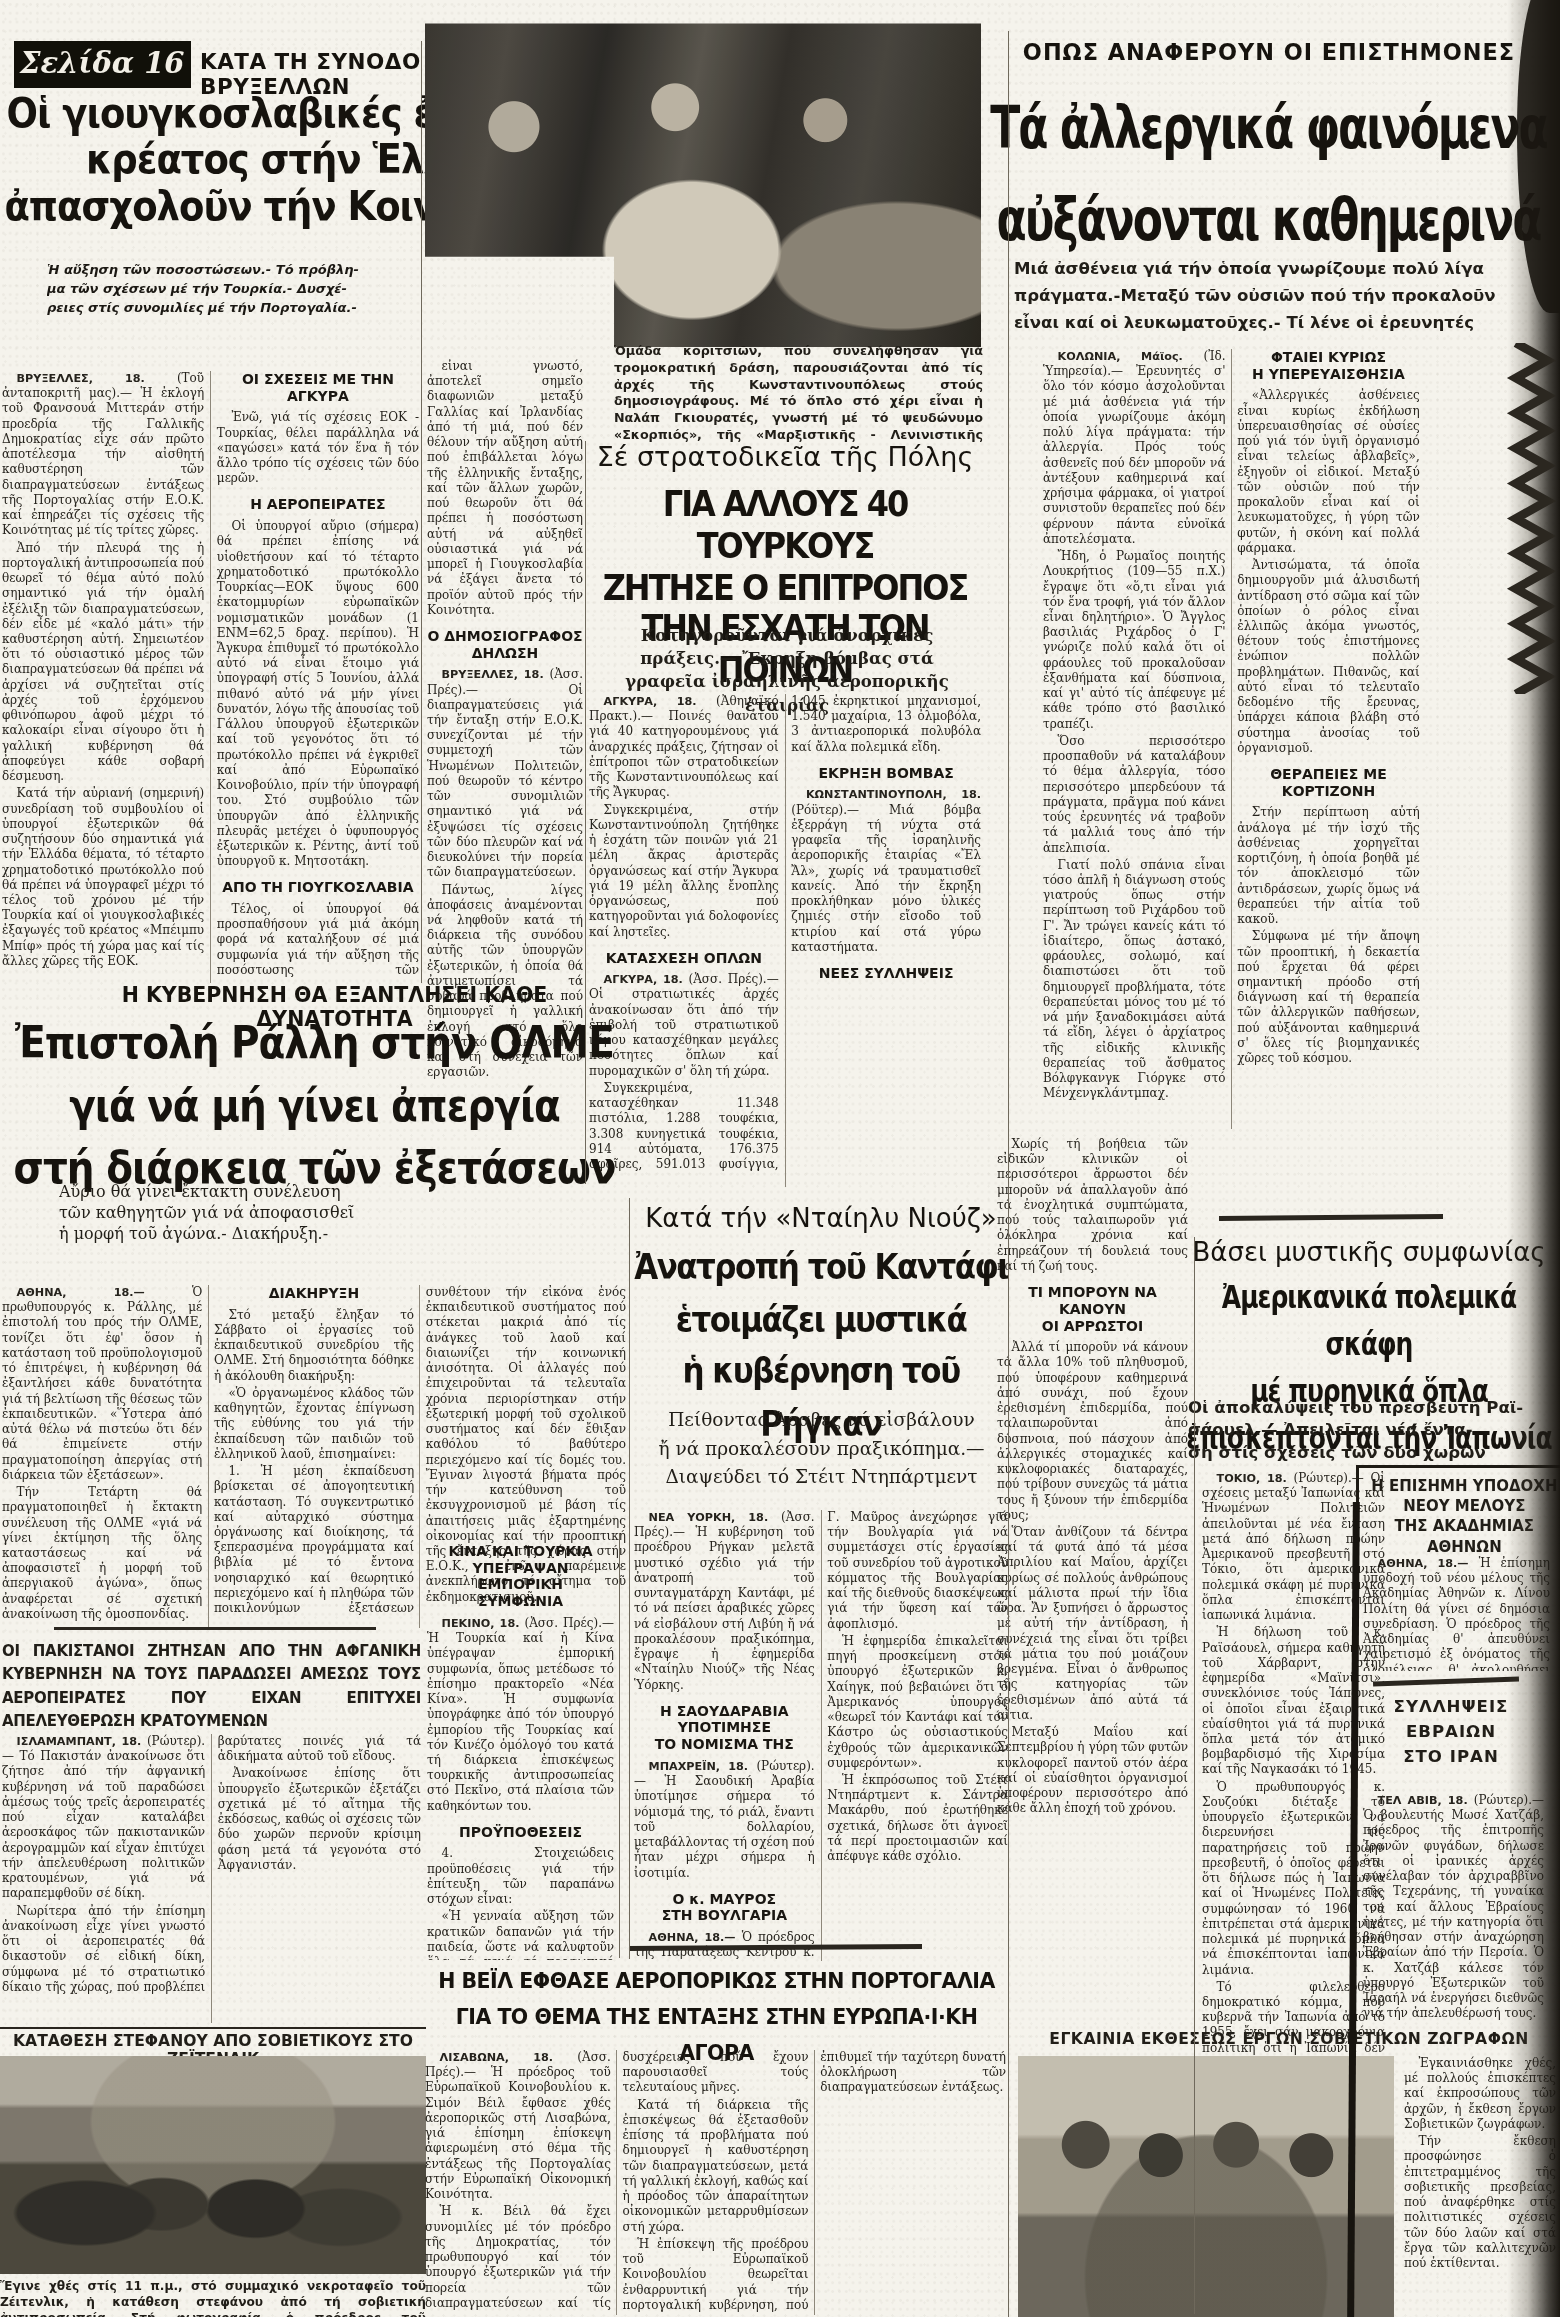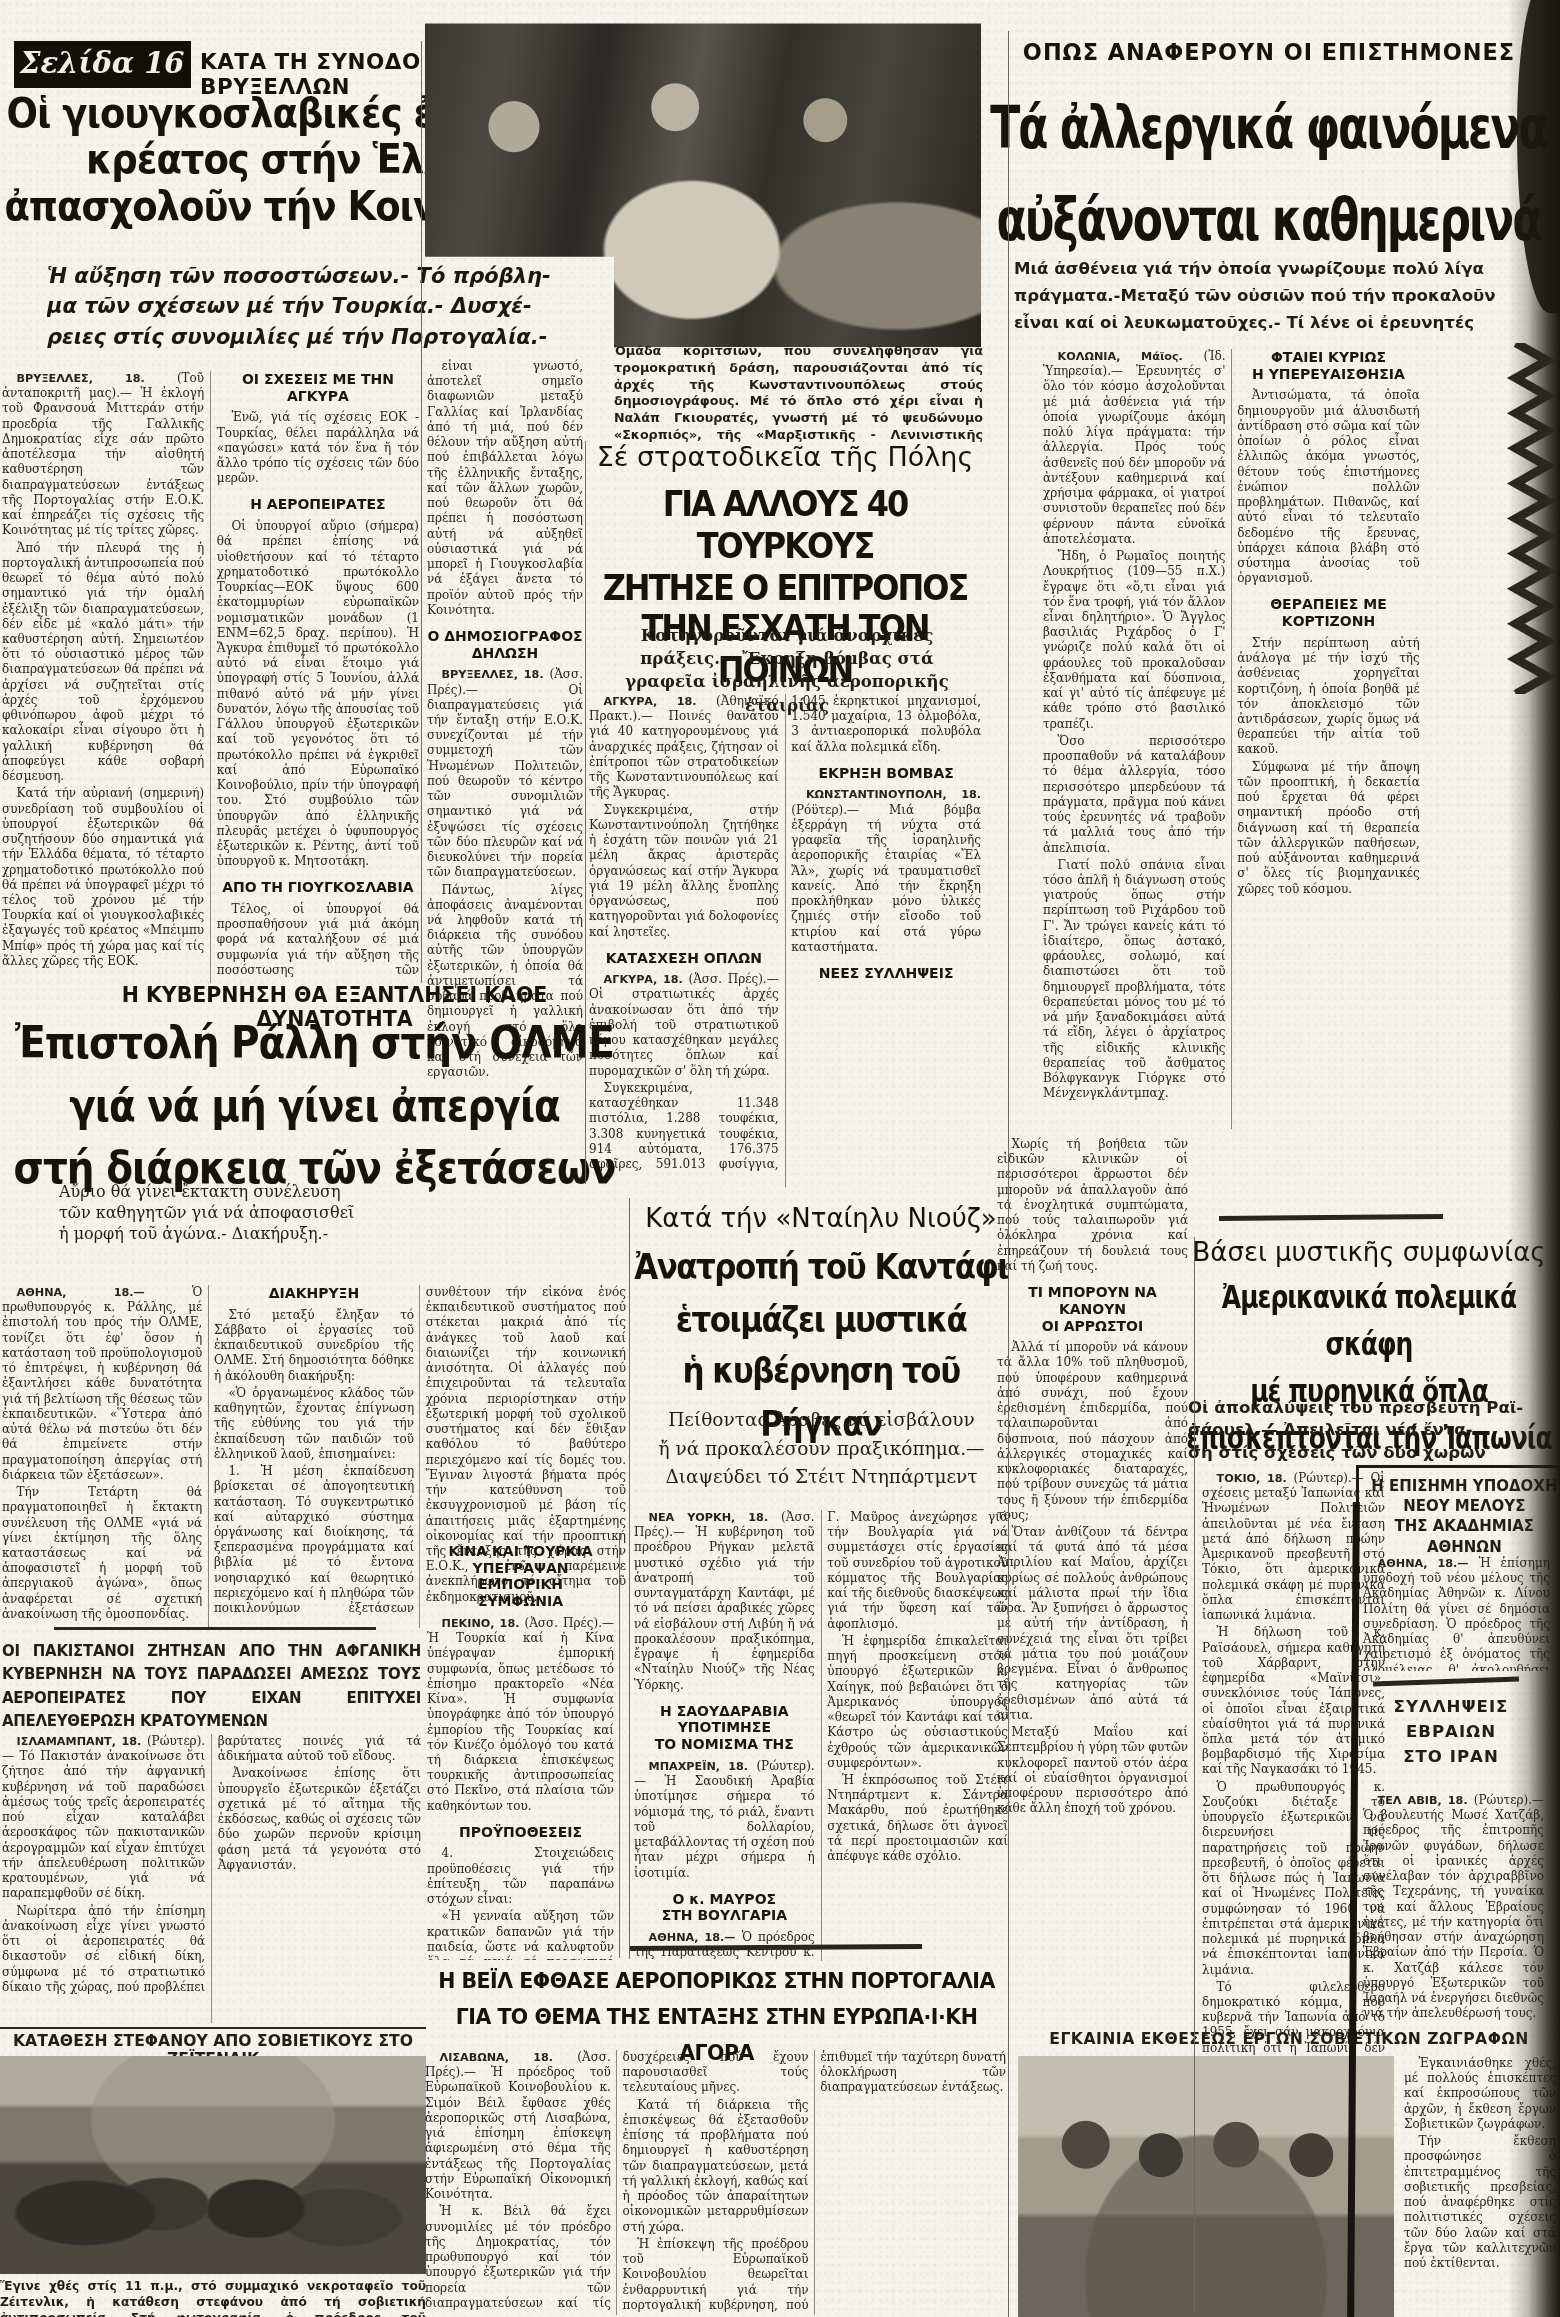--- a/index.html
+++ b/index.html
@@ -33,21 +33,21 @@
 <body>
 
 <div class="page">
 
   <div class="abs badge" style="left:13.7px;top:41px;width:177px;height:47px;font-size:29px;line-height:45px;">Σελίδα 16</div>
   <div class="abs kicker" style="left:200px;top:49px;width:434px;font-weight:bold;font-size:21.5px;letter-spacing:0.5px;text-align:left;">ΚΑΤΑ ΤΗ ΣΥΝΟΔΟ ΤΩΝ ΒΡΥΞΕΛΛΩΝ</div>
 
   <div class="abs headline" style="left:0px;top:90px;width:605px;font-size:37px;line-height:1.12;letter-spacing:-1px;transform:scaleY(1.12);transform-origin:top;">Οἱ γιουγκοσλαβικές ἐξαγωγές
 κρέατος στήν Ἑλλάδα
 ἀπασχολοῦν τήν Κοινή Ἀγορά</div>
-  <div class="abs subhead" style="left:47px;top:261px;width:561px;font-family:'DejaVu Sans',sans-serif;font-weight:bold;font-style:italic;font-size:21px;line-height:1.45;">Ἡ αὔξηση τῶν ποσοστώσεων.- Τό πρόβλη-
+  <div class="abs subhead" style="left:47px;top:261px;width:561px;font-family:'DejaVu Sans',sans-serif;font-weight:bold;font-style:italic;font-size:13px;line-height:1.45;">Ἡ αὔξηση τῶν ποσοστώσεων.- Τό πρόβλη-
 μα τῶν σχέσεων μέ τήν Τουρκία.- Δυσχέ-
 ρειες στίς συνομιλίες μέ τήν Πορτογαλία.-</div>
   <div class="abs cols2" style="left:2px;top:371px;width:417px;height:612px;">
       <p class="bp"><b>ΒΡΥΞΕΛΛΕΣ, 18. </b>(Τοῦ ἀνταποκριτῆ μας).— Ἡ ἐκλογή τοῦ Φρανσουά Μιττεράν στήν προεδρία τῆς Γαλλικῆς Δημοκρατίας εἶχε σάν πρῶτο ἀποτέλεσμα τήν αἰσθητή καθυστέρηση τῶν διαπραγματεύσεων ἐντάξεως τῆς Πορτογαλίας στήν Ε.Ο.Κ. καί ἐπηρεάζει τίς σχέσεις τῆς Κοινότητας μέ τίς τρίτες χῶρες.</p>
       <p class="bp">Ἀπό τήν πλευρά της ἡ πορτογαλική ἀντιπροσωπεία πού θεωρεῖ τό θέμα αὐτό πολύ σημαντικό γιά τήν ὁμαλή ἐξέλιξη τῶν διαπραγματεύσεων, δέν εἶδε μέ «καλό μάτι» τήν καθυστέρηση αὐτή. Σημειωτέον ὅτι τό οὐσιαστικό μέρος τῶν διαπραγματεύσεων θά πρέπει νά ἀρχίσει νά συζητεῖται στίς ἀρχές τοῦ ἐρχόμενου φθινόπωρου ἀφοῦ μέχρι τό καλοκαίρι εἶναι σίγουρο ὅτι ἡ γαλλική κυβέρνηση θά ἀποφεύγει κάθε σοβαρή δέσμευση.</p>
       <p class="bp">Κατά τήν αὐριανή (σημερινή) συνεδρίαση τοῦ συμβουλίου οἱ ὑπουργοί ἐξωτερικῶν θά συζητήσουν δύο σημαντικά γιά τήν Ἑλλάδα θέματα, τό τέταρτο χρηματοδοτικό πρωτόκολλο πού θά πρέπει νά ὑπογραφεῖ μέχρι τό τέλος τοῦ χρόνου μέ τήν Τουρκία καί οἱ γιουγκοσλαβικές ἐξαγωγές τοῦ κρέατος «Μπέιμπυ Μπίφ» πρός τή χώρα μας καί τίς ἄλλες χῶρες τῆς ΕΟΚ.</p>
       <div class="xh">ΟΙ ΣΧΕΣΕΙΣ ΜΕ ΤΗΝ ΑΓΚΥΡΑ</div>
       <p class="bp">Ἐνῶ, γιά τίς σχέσεις ΕΟΚ - Τουρκίας, θέλει παράλληλα νά «παγώσει» κατά τόν ἕνα ἤ τόν ἄλλο τρόπο τίς σχέσεις τῶν δύο μερῶν.</p>
       <div class="xh">Η ΑΕΡΟΠΕΙΡΑΤΕΣ</div>
       <p class="bp">Οἱ ὑπουργοί αὔριο (σήμερα) θά πρέπει ἐπίσης νά υἱοθετήσουν καί τό τέταρτο χρηματοδοτικό πρωτόκολλο Τουρκίας—ΕΟΚ ὕψους 600 ἑκατομμυρίων εὐρωπαϊκῶν νομισματικῶν μονάδων (1 ΕΝΜ=62,5 δραχ. περίπου). Ἡ Ἄγκυρα ἐπιθυμεῖ τό πρωτόκολλο αὐτό νά εἶναι ἕτοιμο γιά ὑπογραφή στίς 5 Ἰουνίου, ἀλλά πιθανό αὐτό νά μήν γίνει δυνατόν, λόγω τῆς ἀπουσίας τοῦ Γάλλου ὑπουργοῦ ἐξωτερικῶν καί τοῦ γεγονότος ὅτι τό πρωτόκολλο πρέπει νά ἐγκριθεῖ καί ἀπό Εὐρωπαϊκό Κοινοβούλιο, πρίν τήν ὑπογραφή του. Στό συμβούλιο τῶν ὑπουργῶν ἀπό ἑλληνικῆς πλευρᾶς μετέχει ὁ ὑφυπουργός ἐξωτερικῶν κ. Ρέντης, ἀντί τοῦ ὑπουργοῦ κ. Μητσοτάκη.</p>
@@ -96,20 +96,21 @@
   <div class="abs" style="left:1014px;top:256px;width:512px;font-family:'DejaVu Sans',sans-serif;font-weight:bold;font-size:16.6px;line-height:1.62;white-space:pre-line;">Μιά ἀσθένεια γιά τήν ὁποία γνωρίζουμε πολύ λίγα
 πράγματα.-Μεταξύ τῶν οὐσιῶν πού τήν προκαλοῦν
 εἶναι καί οἱ λευκωματοῦχες.- Τί λένε οἱ ἐρευνητές</div>
   <div class="abs cols3" style="left:1043px;top:349px;width:571px;height:780px;">
       <p class="bp"><b>ΚΟΛΩΝΙΑ, Μάϊος. </b>(Ἰδ. Ὑπηρεσία).— Ἐρευνητές σ' ὅλο τόν κόσμο ἀσχολοῦνται μέ μιά ἀσθένεια γιά τήν ὁποία γνωρίζουμε ἀκόμη πολύ λίγα πράγματα: τήν ἀλλεργία. Πρός τούς ἀσθενεῖς πού δέν μποροῦν νά ἀντέξουν καθημερινά καί χρήσιμα φάρμακα, οἱ γιατροί συνιστοῦν θεραπεῖες πού δέν φέρνουν πάντα εὐνοϊκά ἀποτελέσματα.</p>
       <p class="bp">Ἤδη, ὁ Ρωμαῖος ποιητής Λουκρήτιος (109—55 π.Χ.) ἔγραψε ὅτι «ὅ,τι εἶναι γιά τόν ἕνα τροφή, γιά τόν ἄλλον εἶναι δηλητήριο». Ὁ Ἄγγλος βασιλιάς Ριχάρδος ὁ Γ' γνώριζε πολύ καλά ὅτι οἱ φράουλες τοῦ προκαλοῦσαν ἐξανθήματα καί δύσπνοια, καί γι' αὐτό τίς ἀπέφευγε μέ κάθε τρόπο στό βασιλικό τραπέζι.</p>
       <p class="bp">Ὅσο περισσότερο προσπαθοῦν νά καταλάβουν τό θέμα ἀλλεργία, τόσο περισσότερο μπερδεύουν τά πράγματα, πρᾶγμα πού κάνει τούς ἐρευνητές νά τραβοῦν τά μαλλιά τους ἀπό τήν ἀπελπισία.</p>
       <p class="bp">Γιατί πολύ σπάνια εἶναι τόσο ἁπλῆ ἡ διάγνωση στούς γιατρούς ὅπως στήν περίπτωση τοῦ Ριχάρδου τοῦ Γ'. Ἄν τρώγει κανείς κάτι τό ἰδιαίτερο, ὅπως ἀστακό, φράουλες, σολωμό, καί διαπιστώσει ὅτι τοῦ δημιουργεῖ προβλήματα, τότε θεραπεύεται μόνος του μέ τό νά μήν ξαναδοκιμάσει αὐτά τά εἴδη, λέγει ὁ ἀρχίατρος τῆς εἰδικῆς κλινικῆς θεραπείας τοῦ ἄσθματος Βόλφγκανγκ Γιόργκε στό Μένχενγκλάντμπαχ.</p>
       <div class="xh">ΦΤΑΙΕΙ ΚΥΡΙΩΣ
 Η ΥΠΕΡΕΥΑΙΣΘΗΣΙΑ</div>
+      <p class="bp">«Ἀλλεργικές ἀσθένειες εἶναι κυρίως ἐκδήλωση ὑπερευαισθησίας σέ οὐσίες πού γιά τόν ὑγιῆ ὀργανισμό εἶναι τελείως ἀβλαβεῖς», ἐξηγοῦν οἱ εἰδικοί. Μεταξύ τῶν οὐσιῶν πού τήν προκαλοῦν εἶναι καί οἱ λευκωματοῦχες, ἡ γύρη τῶν φυτῶν, ἡ σκόνη καί πολλά φάρμακα.</p>
       <p class="bp">Ἀντισώματα, τά ὁποῖα δημιουργοῦν μιά ἁλυσιδωτή ἀντίδραση στό σῶμα καί τῶν ὁποίων ὁ ρόλος εἶναι ἐλλιπῶς ἀκόμα γνωστός, θέτουν τούς ἐπιστήμονες ἐνώπιον πολλῶν προβλημάτων. Πιθανῶς, καί αὐτό εἶναι τό τελευταῖο δεδομένο τῆς ἔρευνας, ὑπάρχει κάποια βλάβη στό σύστημα ἀνοσίας τοῦ ὀργανισμοῦ.</p>
       <div class="xh">ΘΕΡΑΠΕΙΕΣ ΜΕ ΚΟΡΤΙΖΟΝΗ</div>
       <p class="bp">Στήν περίπτωση αὐτή ἀνάλογα μέ τήν ἰσχύ τῆς ἀσθένειας χορηγεῖται κορτιζόνη, ἡ ὁποία βοηθᾶ μέ τόν ἀποκλεισμό τῶν ἀντιδράσεων, χωρίς ὅμως νά θεραπεύει τήν αἰτία τοῦ κακοῦ.</p>
       <p class="bp">Σύμφωνα μέ τήν ἄποψη τῶν προοπτική, ἡ δεκαετία πού ἔρχεται θά φέρει σημαντική πρόοδο στή διάγνωση καί τή θεραπεία τῶν ἀλλεργικῶν παθήσεων, πού αὐξάνονται καθημερινά σ' ὅλες τίς βιομηχανικές χῶρες τοῦ κόσμου.</p>
     </div>
   <div class="abs" style="left:997px;top:1137px;width:191px;height:1176px;">
       <p class="bp">Χωρίς τή βοήθεια τῶν εἰδικῶν κλινικῶν οἱ περισσότεροι ἄρρωστοι δέν μποροῦν νά ἀπαλλαγοῦν ἀπό τά ἐνοχλητικά συμπτώματα, πού τούς ταλαιπωροῦν γιά ὁλόκληρα χρόνια καί ἐπηρεάζουν τή δουλειά τους καί τή ζωή τους.</p>
       <div class="xh">ΤΙ ΜΠΟΡΟΥΝ ΝΑ ΚΑΝΟΥΝ
 ΟΙ ΑΡΡΩΣΤΟΙ</div>
       <p class="bp">Ἀλλά τί μποροῦν νά κάνουν τά ἄλλα 10% τοῦ πληθυσμοῦ, πού ὑποφέρουν καθημερινά ἀπό συνάχι, πού ἔχουν ἐρεθισμένη ἐπιδερμίδα, πού ταλαιπωροῦνται ἀπό δύσπνοια, πού πάσχουν ἀπό ἀλλεργικές στομαχικές καί κυκλοφοριακές διαταραχές, πού τρίβουν συνεχῶς τά μάτια τους ἤ ξύνουν τήν ἐπιδερμίδα τους;</p>

